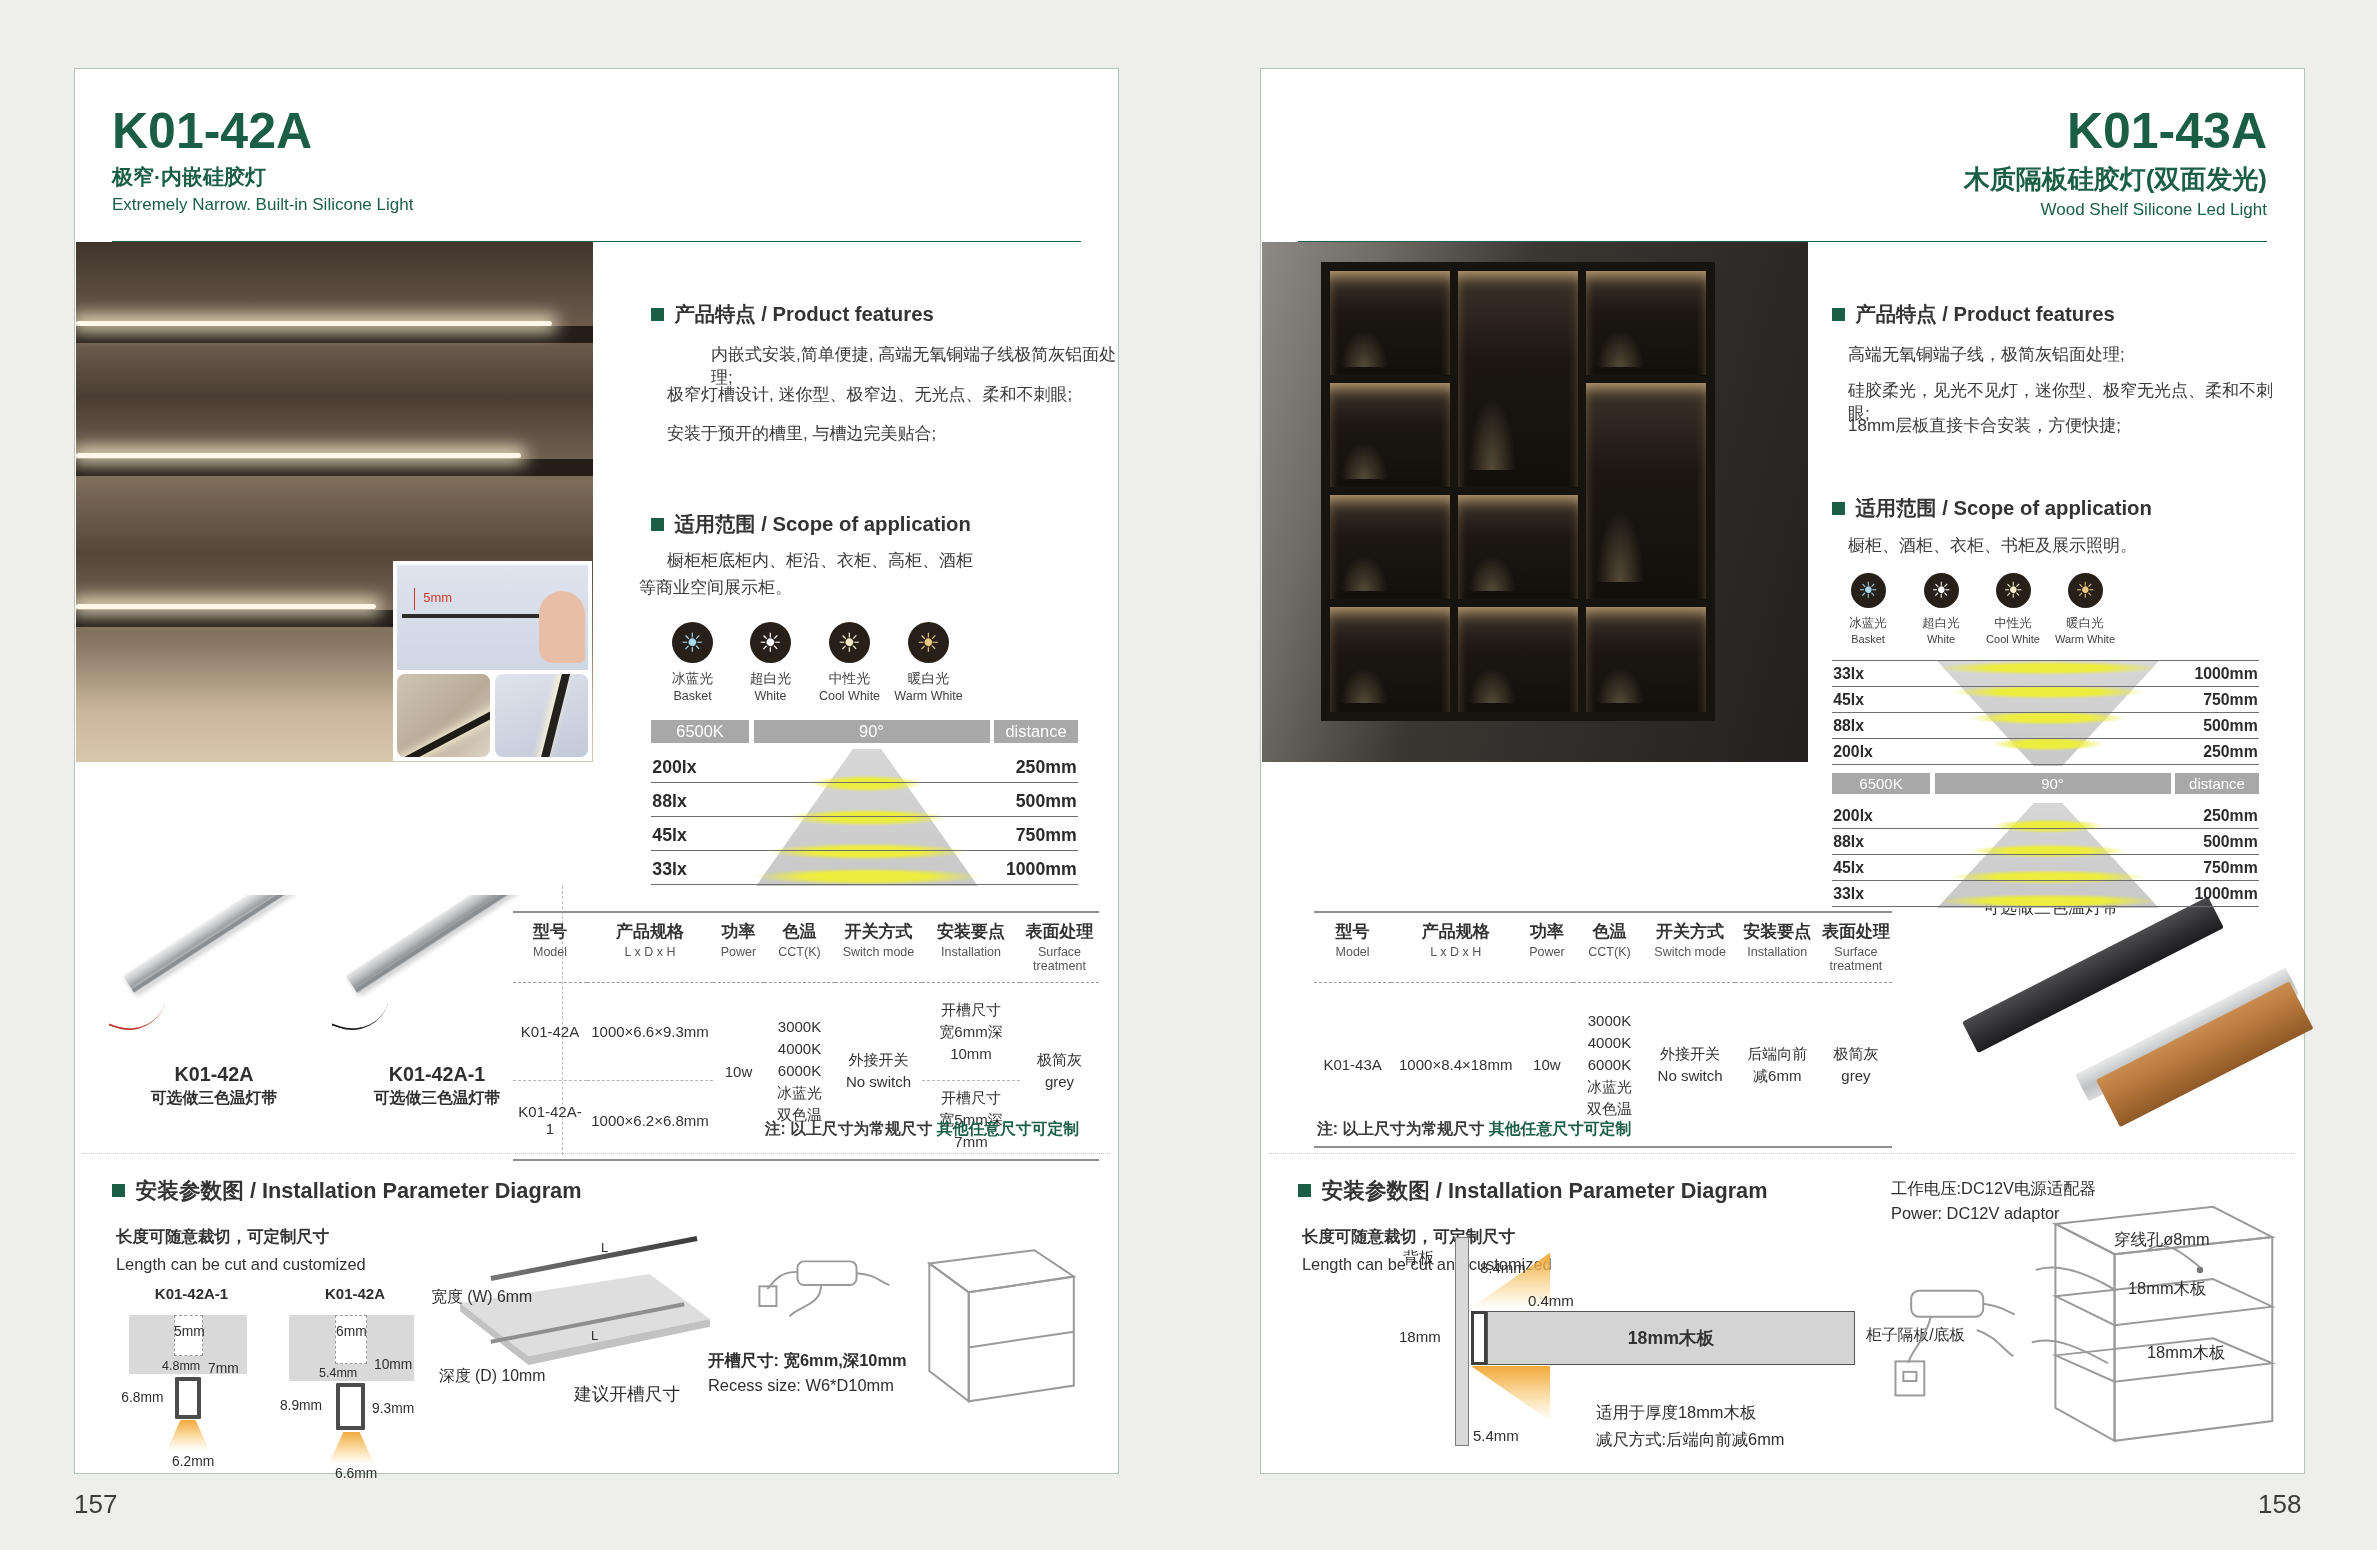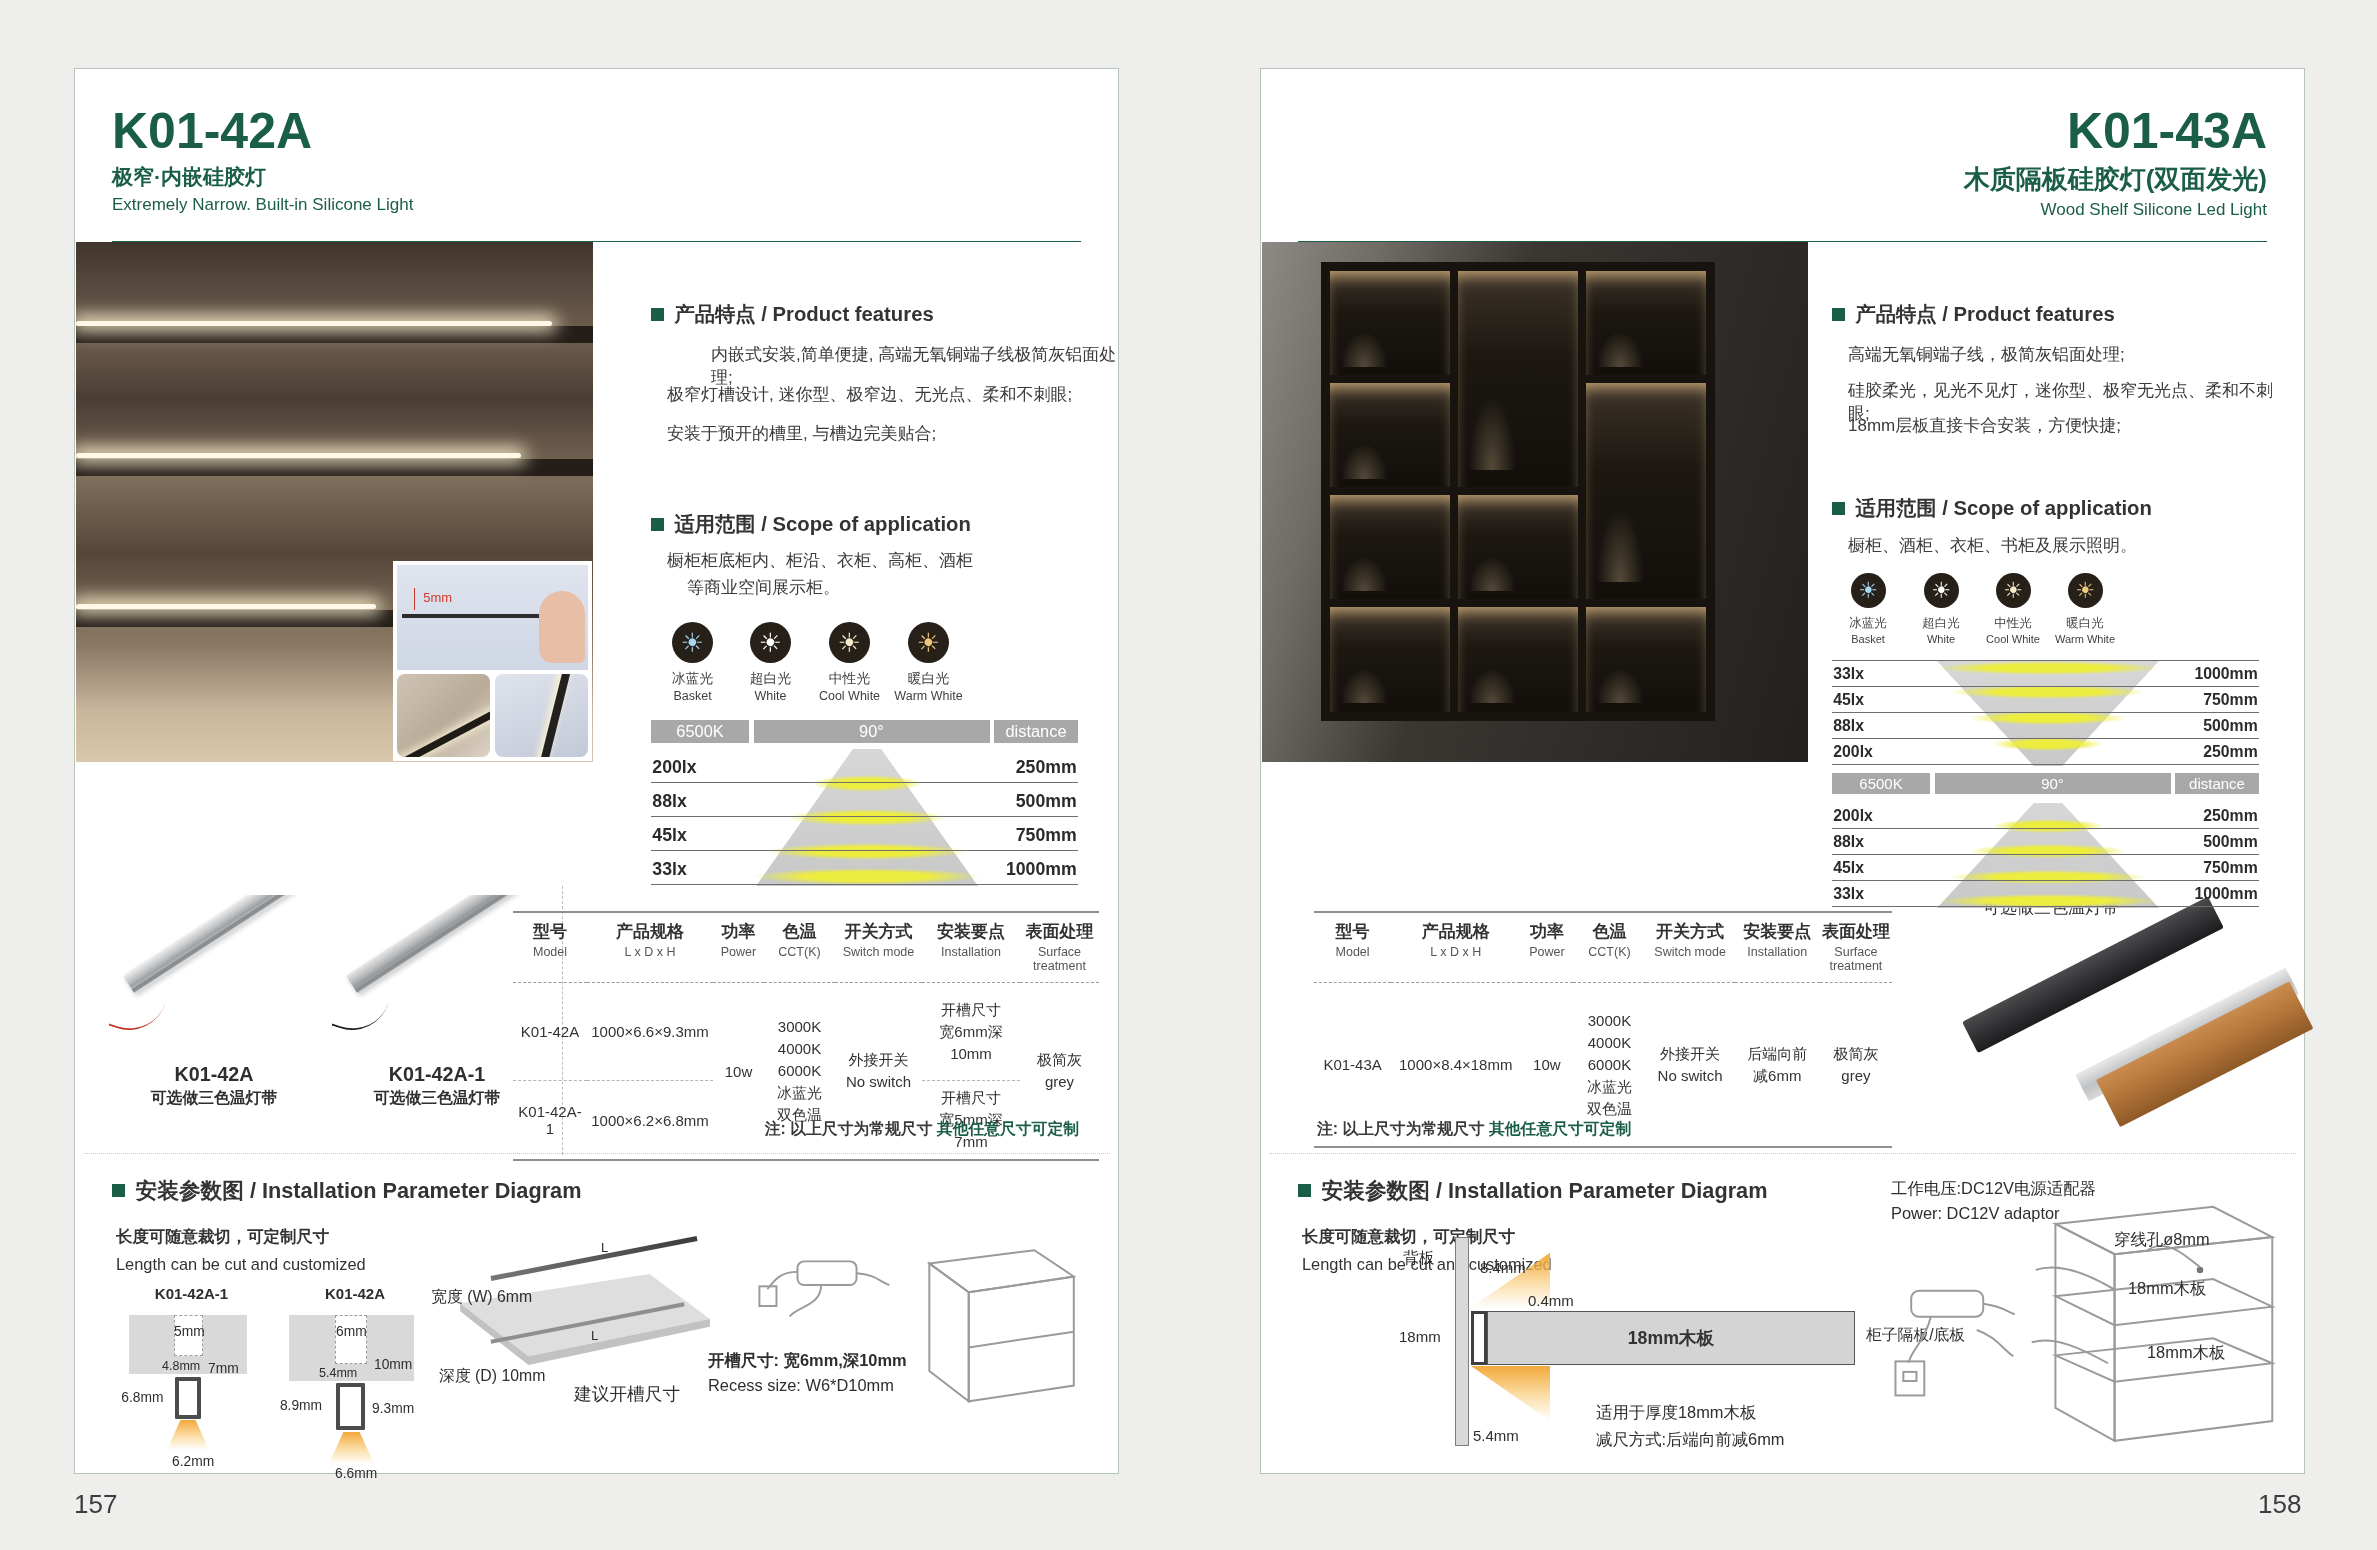--- a/index.html
+++ b/index.html
@@ -144,21 +144,21 @@
   </div>
   <div class="abs body-line" style="left:592px;top:274px;margin-left:44px;">内嵌式安装,简单便捷, 高端无氧铜端子线极简灰铝面处理;</div>
   <div class="abs body-line" style="left:592px;top:314px;">极窄灯槽设计, 迷你型、极窄边、无光点、柔和不刺眼;</div>
   <div class="abs body-line" style="left:592px;top:353px;">安装于预开的槽里, 与槽边完美贴合;</div>
 
   <div class="abs sec-head" style="left:576px;top:441px;">
     <span class="sq"></span>
     <span>适用范围 / Scope of application</span>
   </div>
   <div class="abs body-line" style="left:592px;top:480px;">橱柜柜底柜内、柜沿、衣柜、高柜、酒柜</div>
-  <div class="abs body-line" style="left:612px;top:507px;">等商业空间展示柜。</div>
+  <div class="abs body-line" style="left:564px;top:507px;">等商业空间展示柜。</div>
 
   <div class="abs cct" style="left:578px;top:553px;">
     <div class="c">
         <span class="sun0">☀</span>
       </div>
     <div class="cn">冰蓝光</div>
     <div class="en">Basket</div>
   </div>
   <div class="abs cct" style="left:656px;top:553px;">
     <div class="c">

